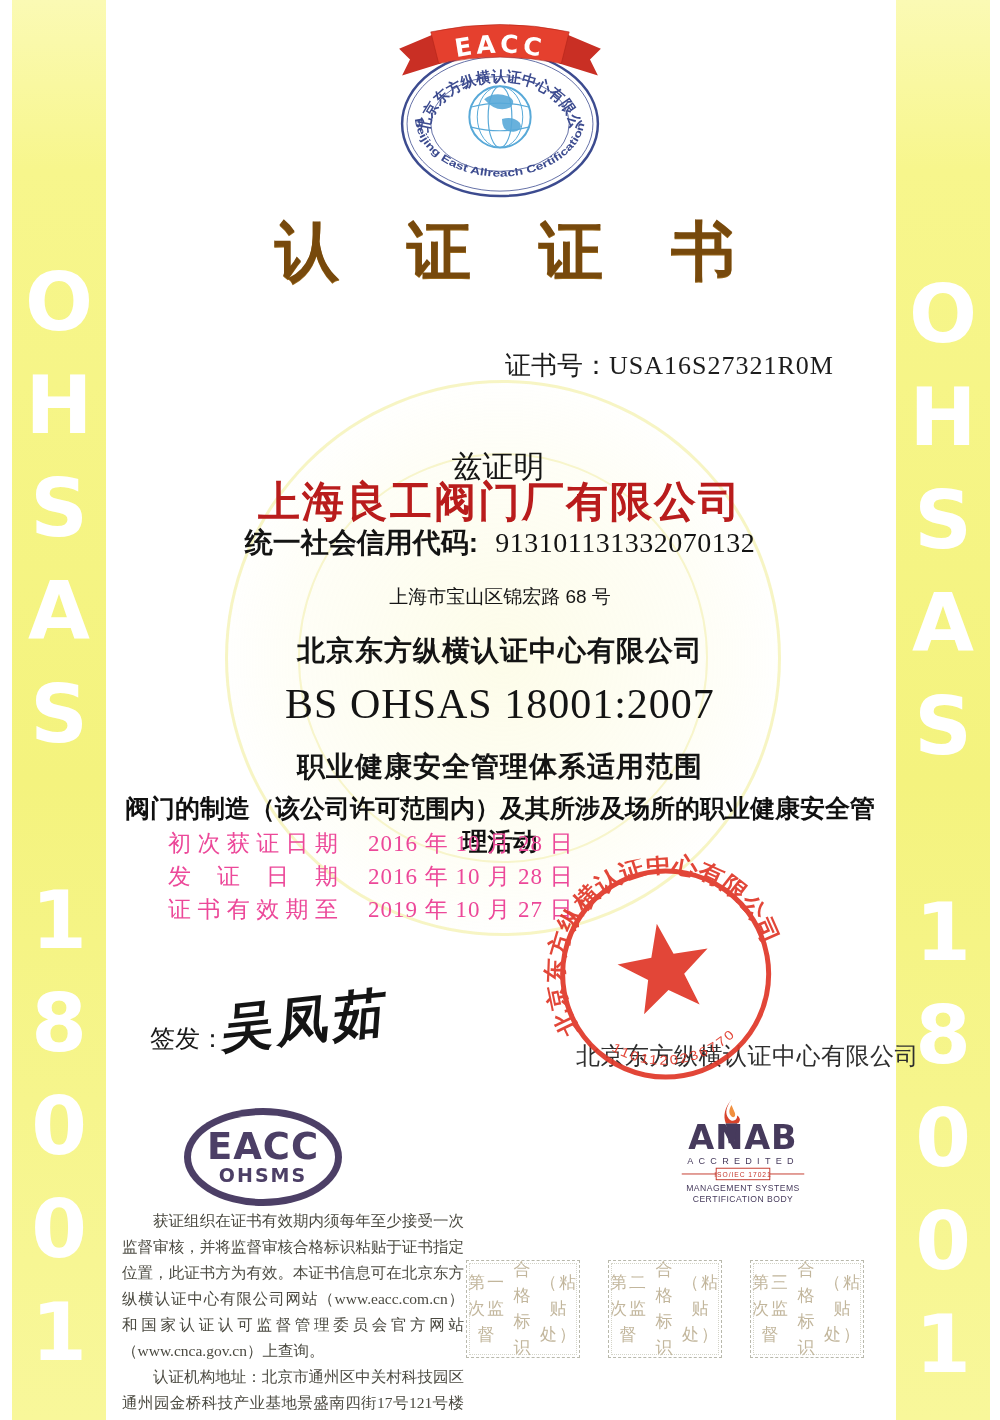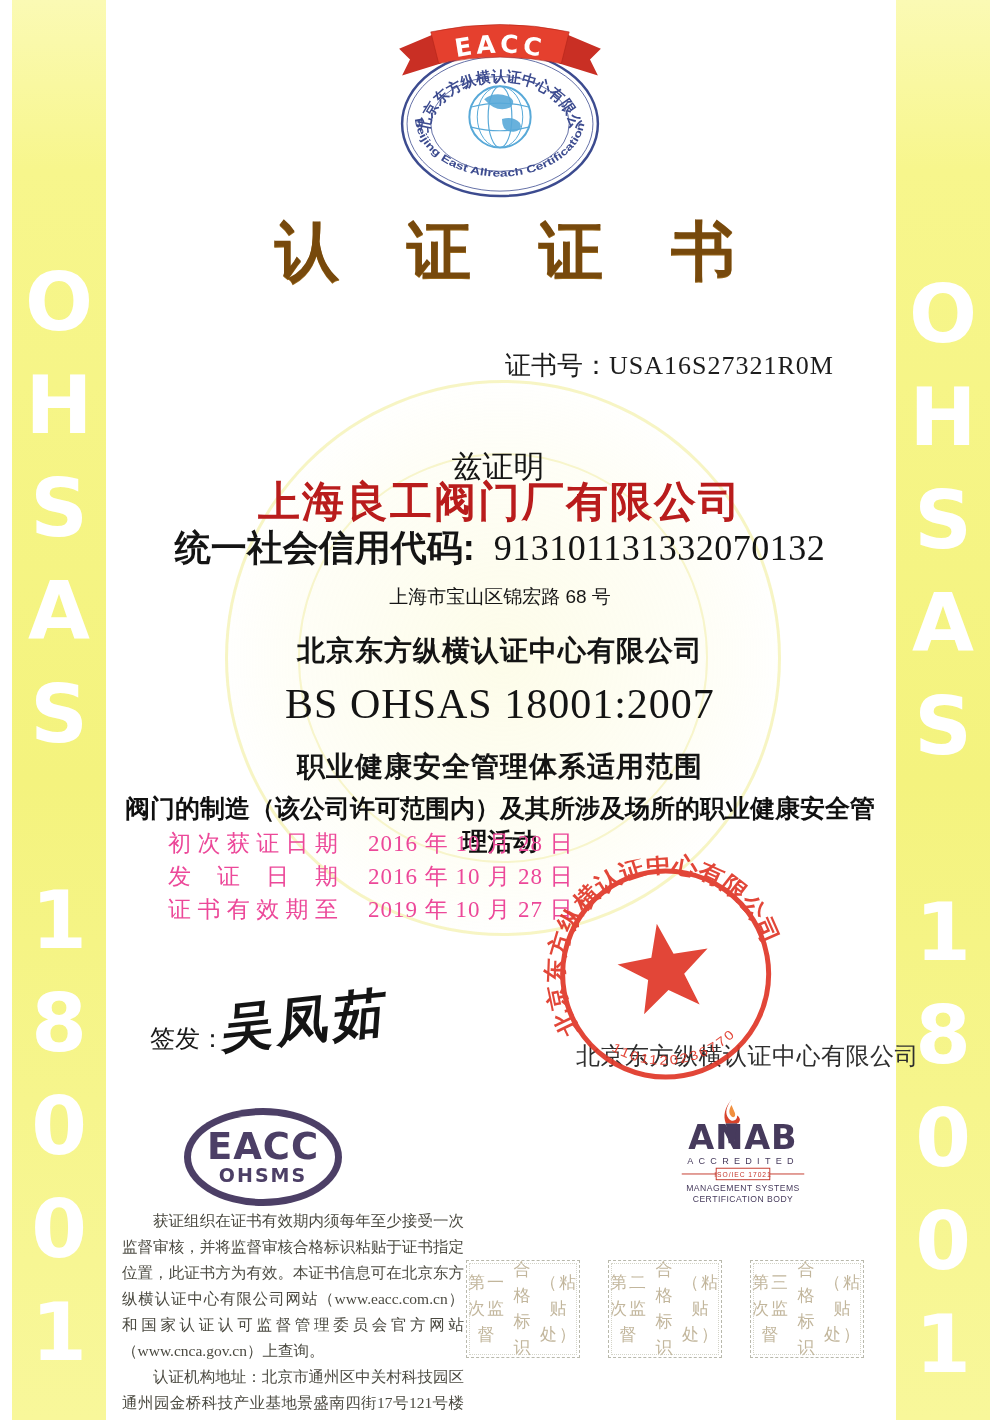--- a/index.html
+++ b/index.html
@@ -33,21 +33,21 @@
   .cert-title{position:absolute;left:0;right:0;top:208px;text-align:center;
               font-family:"Liberation Serif",serif;font-weight:700;font-size:64px;
               letter-spacing:26px;color:#77490c;text-shadow:0 1px 0 #9a6a1e;padding-left:36px;}
   .cert-no-line{position:absolute;left:505px;top:348px;font-size:26px;color:#1d1d1d;}
   .cert-no-line .num{letter-spacing:1px;}
   .statement{position:absolute;left:0;right:4px;top:402px;text-align:center;
              font-family:"Liberation Sans",sans-serif;font-size:31px;color:#151515;margin-top:44px;}
   .company{position:absolute;left:0;right:0;top:450px;text-align:center;
            font-family:Liberation Serif, serif;font-weight:700;
            font-size:42px;letter-spacing:2px;color:#b91c1c;margin-top:24px;}
-  .credit-line{position:absolute;left:0;right:0;top:524px;text-align:center;font-size:36px;color:#141414;}
+  .credit-line{position:absolute;left:0;right:0;top:524px;text-align:center;font-size:28px;color:#141414;}
   .credit-line .lbl{font-family:"Liberation Sans",sans-serif;font-weight:600;}
   .credit-line .num{font-family:"Liberation Serif",serif;letter-spacing:.5px;margin-left:10px;}
   .addr{position:absolute;left:0;right:0;top:584px;text-align:center;
         font-family:"Liberation Sans",sans-serif;font-size:19px;color:#161616;}
   .std-heading{position:absolute;left:0;right:0;top:632px;text-align:center;
         font-family:"Liberation Sans",sans-serif;font-weight:600;font-size:28px;color:#141414;letter-spacing:1px;}
   .std-code{position:absolute;left:0;right:0;top:680px;text-align:center;
         font-family:"Liberation Serif",serif;font-size:42px;color:#141414;letter-spacing:1px;}
   .scope-heading{position:absolute;left:0;right:0;top:748px;text-align:center;
         font-family:"Liberation Sans",sans-serif;font-weight:700;font-size:28px;color:#141414;letter-spacing:1px;}

